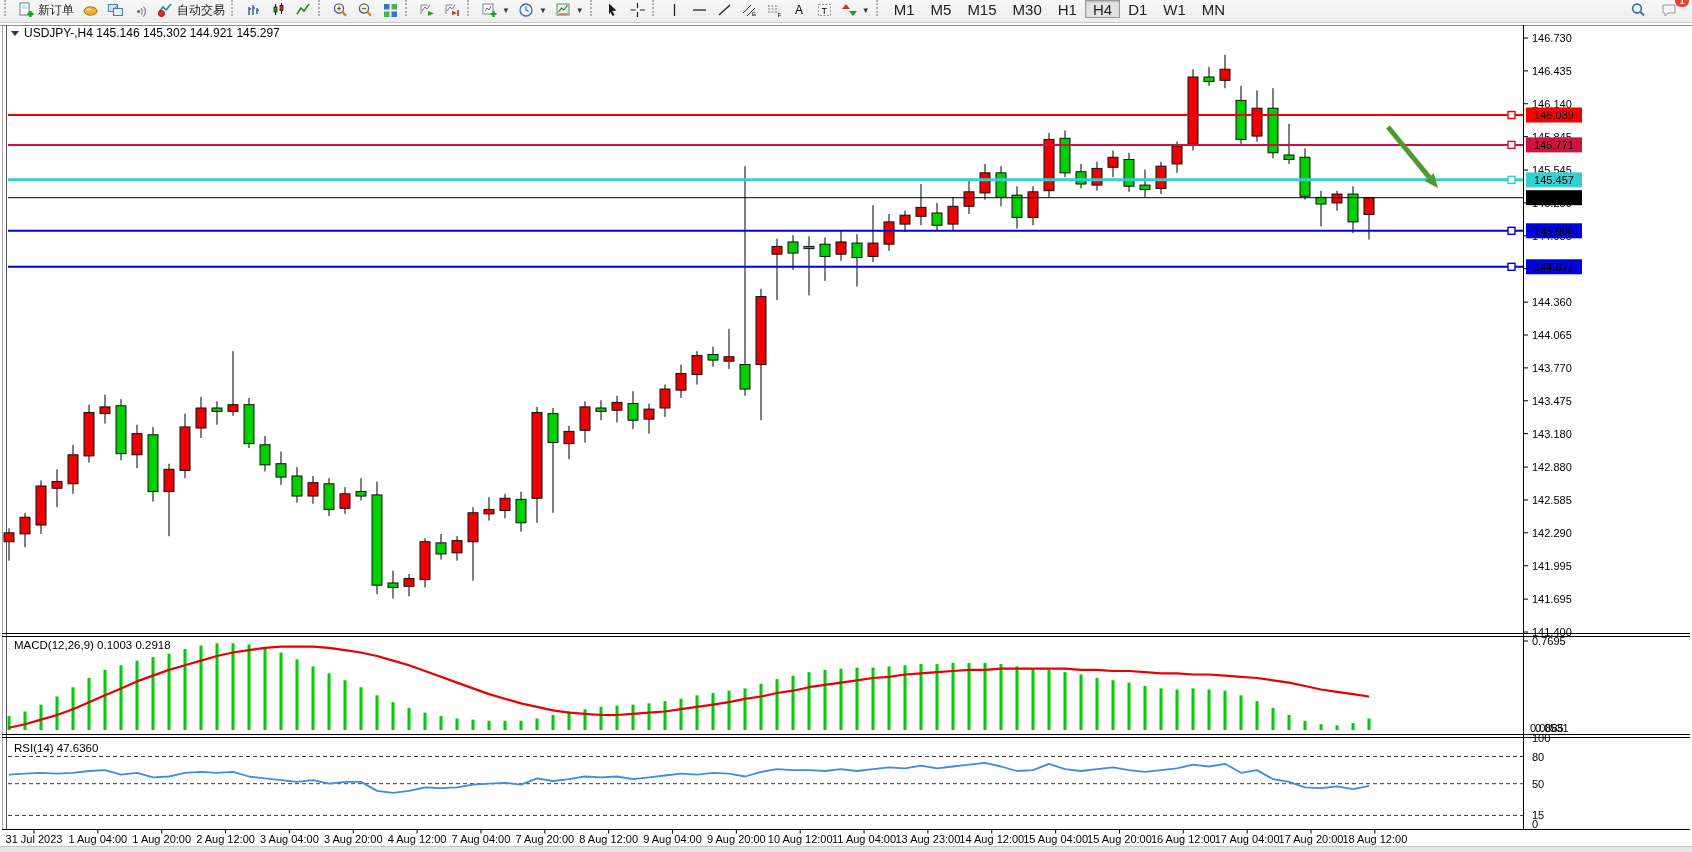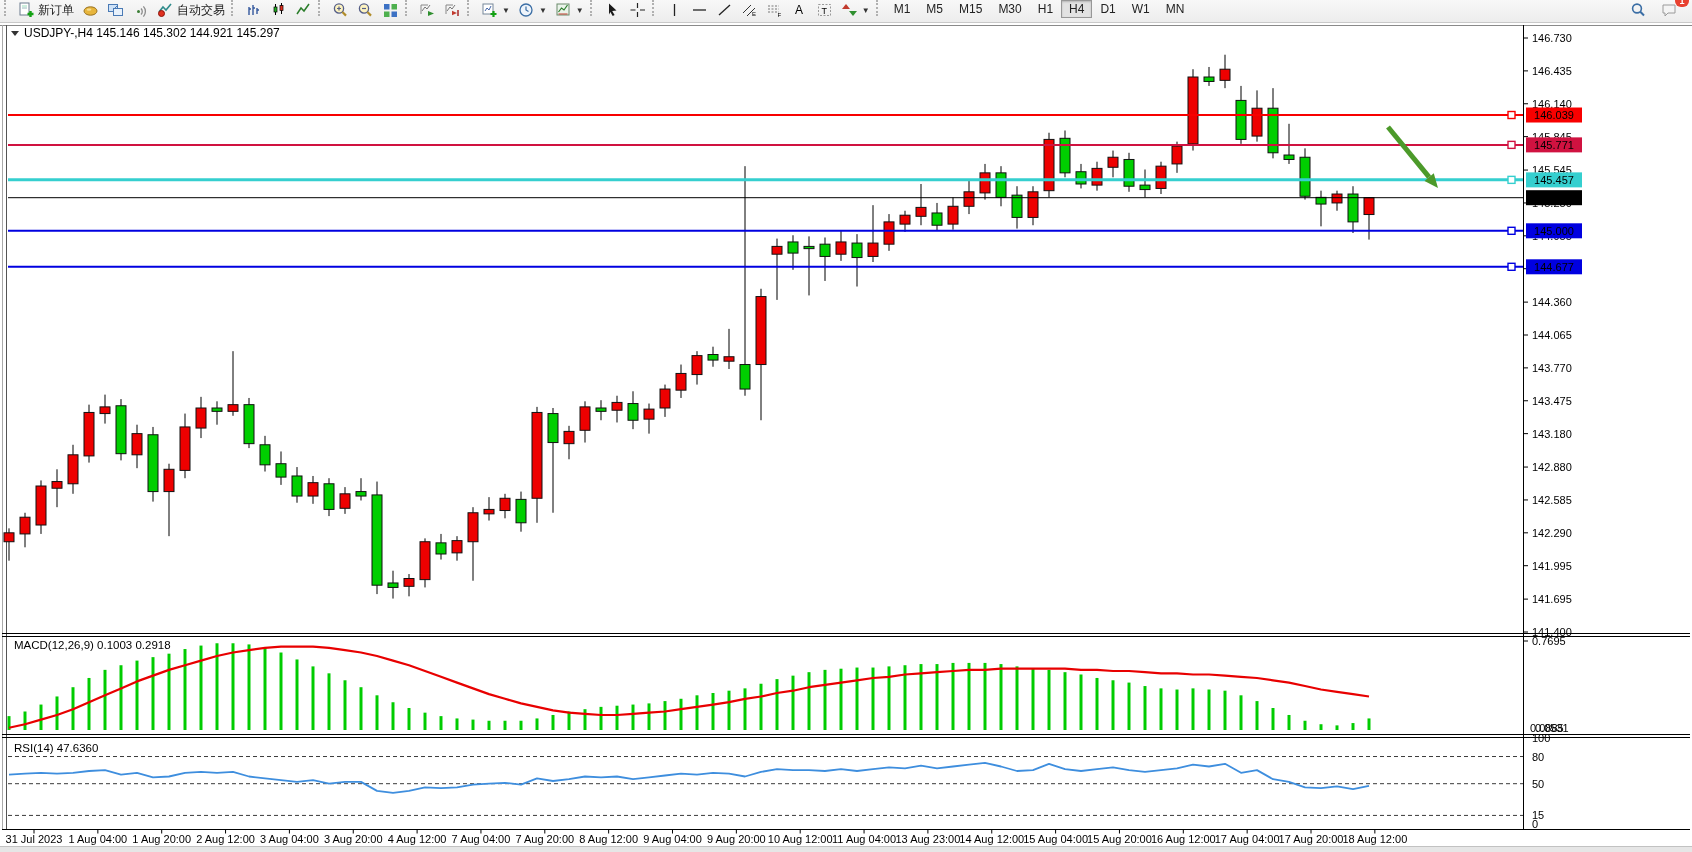--- a/index.html
+++ b/index.html
@@ -6,21 +6,21 @@
     font-family:"Liberation Sans",sans-serif;}
   .app{width:1692px;height:852px;position:relative;background:#fff;}
   
   .toolbar{height:22px;background:linear-gradient(#f8f8f8,#ededed);border-bottom:1px solid #c9c9c9;
     display:flex;align-items:flex-start;padding:0 2px;position:relative;z-index:5;}
   .grip{width:5px;height:16px;margin:0 3px 0 2px;border-left:2px dotted #b0b0b0;}
   .tb-btn{height:20px;display:flex;align-items:center;gap:3px;padding:0 3px;border:1px solid transparent;
     background:transparent;cursor:pointer;font-family:"Liberation Sans",sans-serif;font-size:12px;color:#1a1a1a;}
   .tb-btn svg{width:17px;height:16px;display:block;}
   .caret{font-size:8px;color:#333;margin-left:1px;}
-  .tf-btn{height:18px;padding:0 7px;font-size:12px;color:#222;background:transparent;border:1px solid transparent;
+  .tf-btn{height:18px;padding:0 7px;font-size:15px;color:#222;background:transparent;border:1px solid transparent;
     font-family:"Liberation Sans",sans-serif;cursor:pointer;}
   .tf-btn.active{background:#e2e2e2;border:1px solid #979797;box-shadow:inset 0 1px 2px rgba(0,0,0,.2);}
   .tb-right{margin-left:auto;display:flex;align-items:center;gap:6px;padding-right:8px;}
   .chat-wrap{position:relative;}
   .badge{position:absolute;top:-5px;right:-7px;background:#e8402f;color:#fff;border-radius:8px;
     font-size:9px;line-height:12px;min-width:8px;padding:0 3px;text-align:center;font-weight:bold;}
   
   .chart-wrap{position:absolute;top:23px;left:0;width:1692px;height:829px;background:#fff;}
   svg text{font-family:"Liberation Sans",sans-serif;fill:#000;}
 </style>

